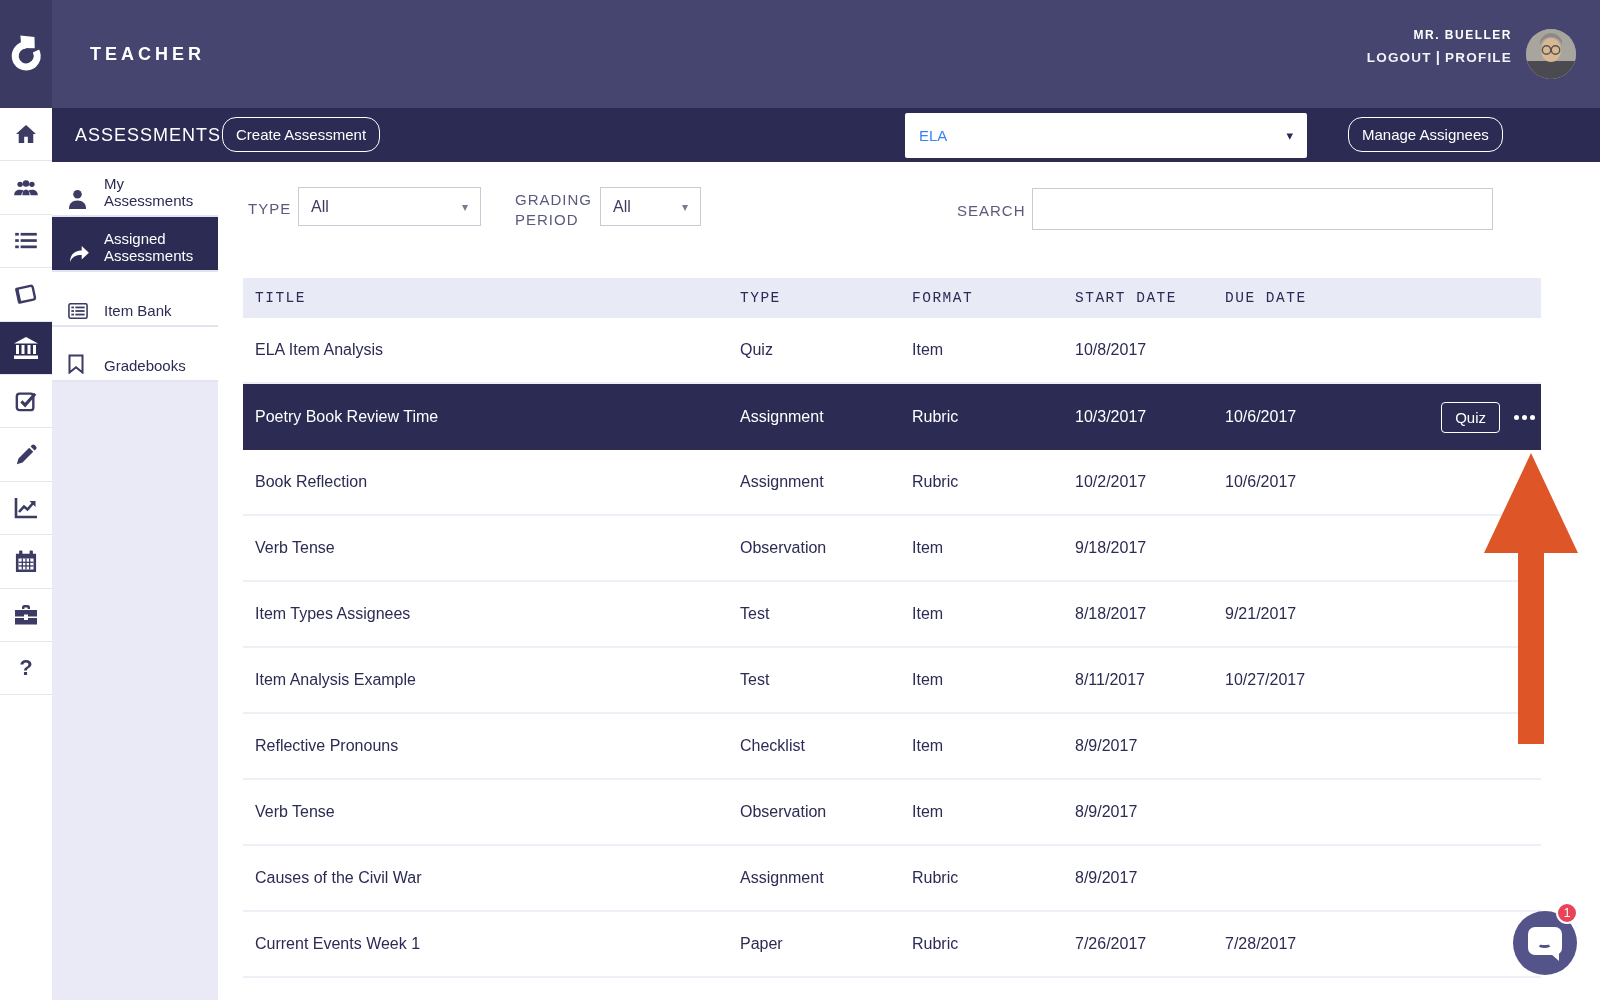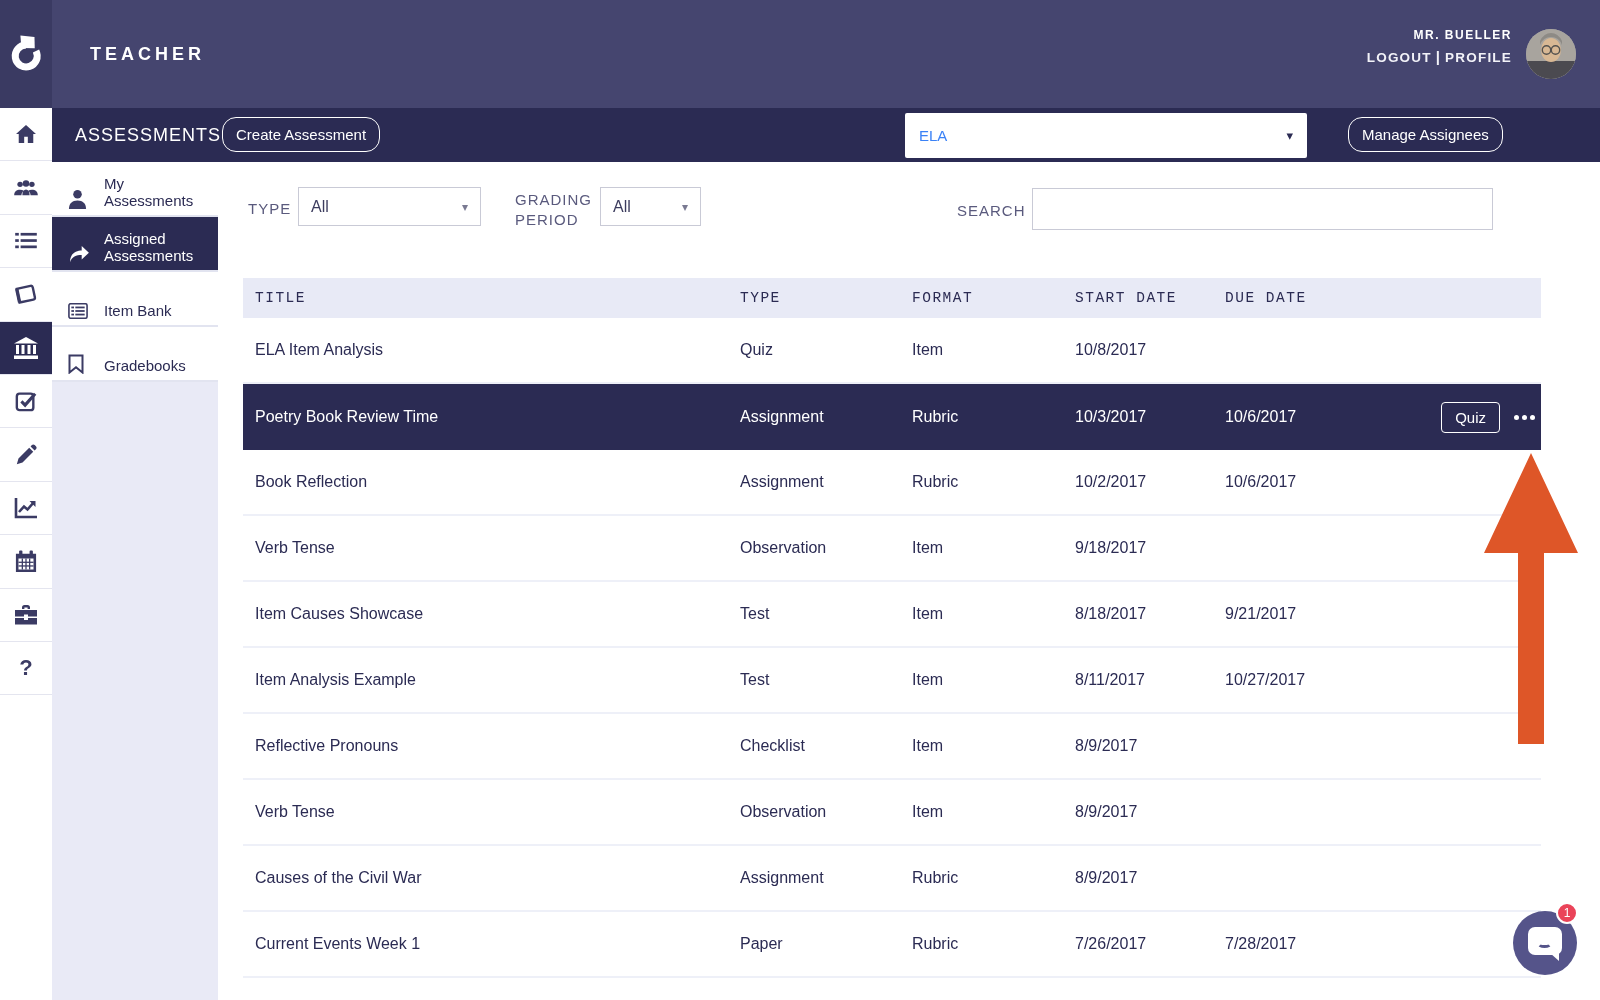--- a/index.html
+++ b/index.html
@@ -315,21 +315,21 @@
   </div>
       <div class="trow">
     <div>Verb Tense</div>
     <div>Observation</div>
     <div>Item</div>
     <div>9/18/2017</div>
     <div></div>
 
   </div>
       <div class="trow">
-    <div>Item Causes Showcase</div>
+    <div>Item Types Assignees</div>
     <div>Test</div>
     <div>Item</div>
     <div>8/18/2017</div>
     <div>9/21/2017</div>
 
   </div>
       <div class="trow">
     <div>Item Analysis Example</div>
     <div>Test</div>
     <div>Item</div>

